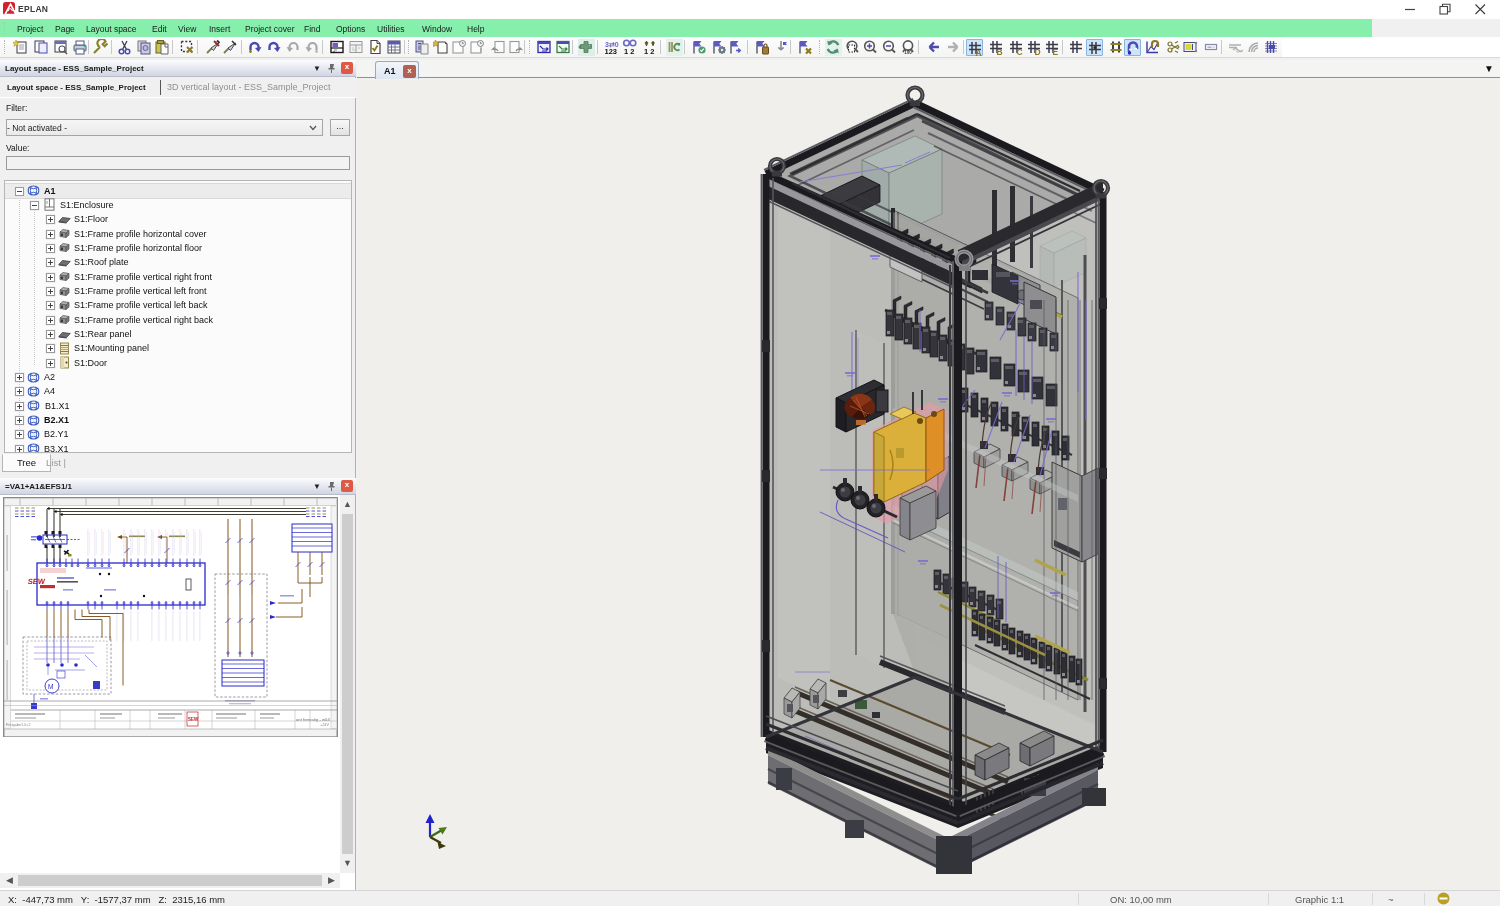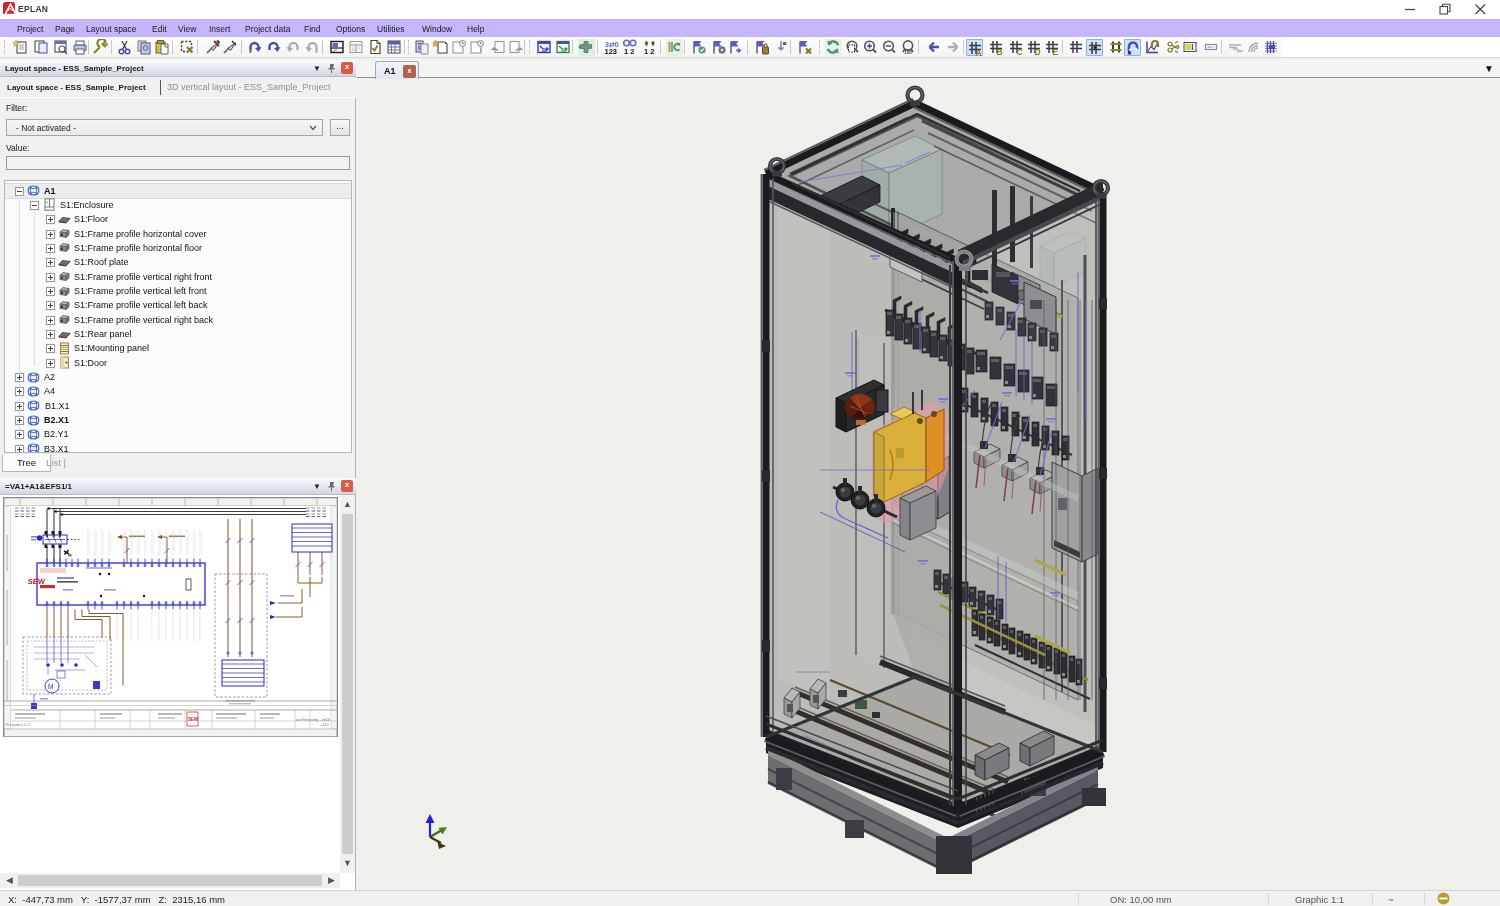--- a/index.html
+++ b/index.html
@@ -7,21 +7,21 @@
 .abs { position:absolute; }
 #app { position:relative; width:1500px; height:906px; background:#f0f0f0; }
 
 
 #titlebar { left:0; top:0; width:1500px; height:19px; background:#ffffff; }
 #titlebar .logo { left:3px; top:2px; width:12px; height:13px; background:#d41f2c; border-radius:2.5px; }
 #titlebar .appname { left:18px; top:4px; font-size:8.5px; color:#3a3a3a; font-weight:bold; letter-spacing:0.3px;}
 .winbtn { top:0px; width:30px; height:19px; color:#333; font-size:9px; text-align:center; line-height:17px;}
 
 
-#menubar { left:0; top:19px; width:1500px; height:18px; background:#c4b5fd;}
+#menubar { left:0; top:19px; width:1372px; height:18px; background:#86efac;}
 #menubar::before { content:''; position:absolute; left:4px; top:3px; width:0; height:12px; border-left:1px dotted #bbb; }
 #menubar span { position:absolute; top:5px; font-size:8.5px; color:#1a1a1a; }
 
 
 #toolbar { left:0; top:37px; width:1500px; height:21px; background:#fff; border-bottom:1px solid #d9d9d9;}
 #tband { position:absolute; left:0; top:0; width:1282px; height:20px; background:linear-gradient(#fdfdfd,#f4f4f3); }
 .tbi { position:absolute; top:2px; width:17px; height:17px; }
 .tbi svg { width:16px; height:16px; }
 .tbi.hl { background:#cde3f7; border:1px solid #89b3e0; border-radius:1px;}
 .tsep { position:absolute; top:3px; width:1px; height:14px; background:#c9c9c9; }
@@ -34,21 +34,21 @@
 .parr { position:absolute; top:4px; font-size:8px; color:#222; }
 .ppin { position:absolute; top:3px; font-size:8px; color:#333; }
 
 #lp1tabs { left:0; top:18px; width:356px; height:20px; background:#f0f0f0; border-bottom:1px solid #fff;}
 #lp1tabs .tab1 { position:absolute; left:7px; top:5px; font-size:8px; font-weight:bold; color:#1a1a1a;}
 #lp1tabs .tab2 { position:absolute; left:167px; top:4px; font-size:9px; color:#8f8f8f;}
 #lp1tabs .tsep2 { position:absolute; left:160px; top:2px; width:1px; height:15px; background:#555;}
 
 #lp1body { left:0; top:38px; width:355px; height:380px; background:#f0f0f0; }
 .lbl { position:absolute; left:6px; font-size:8.5px; color:#111; }
-#filtercombo { position:absolute; left:6px; top:21px; width:317px; height:17px; background:linear-gradient(#f6f6f6,#eaeaea); border:1px solid #a5a5a5; font-size:8.5px; color:#222; padding:3px 9px; }
+#filtercombo { position:absolute; left:6px; top:21px; width:317px; height:17px; background:linear-gradient(#f6f6f6,#eaeaea); border:1px solid #a5a5a5; font-size:8.5px; color:#222; padding:3px 0; }
 #filtercombo .chev { position:absolute; right:5px; top:3px; font-size:9px; color:#444;}
 #dotbtn { position:absolute; left:330px; top:21px; width:20px; height:17px; background:linear-gradient(#f8f8f8,#e2e2e2); border:1px solid #a5a5a5; font-size:9px; text-align:center; line-height:13px; color:#222;}
 #valinput { position:absolute; left:6px; top:58px; width:344px; height:14px; background:#f2f2f2; border:1px solid #9a9a9a; }
 #treebox { position:absolute; left:4px; top:82px; width:348px; height:273px; background:#fbfbfb; border:1px solid #b5b5b5; overflow:hidden;}
 .trow { position:absolute; left:0; width:346px; height:14px; font-size:9px; color:#111; white-space:nowrap;}
 .trow .tx { position:absolute; top:2px; }
 .trow svg { position:absolute; top:0px; }
 .ebox { position:absolute; top:3px; width:9px; height:9px; border:1px solid #9a9a9a; background:#fff; box-shadow:0 0 0 0.5px #e8e8e8; }
 .ebox::before { content:""; position:absolute; left:1px; top:3px; width:5px; height:1px; background:#444; }
 .ebox.plus::after { content:""; position:absolute; left:3px; top:1px; width:1px; height:5px; background:#444; }
@@ -96,21 +96,21 @@
         </svg></div>
   </div>
 
   <div id="menubar" class="abs">
     <span style="left:17px;">Project</span>
     <span style="left:55px;">Page</span>
     <span style="left:86px;">Layout space</span>
     <span style="left:152px;">Edit</span>
     <span style="left:178px;text-align:center;">View</span>
     <span style="left:209px;">Insert</span>
-    <span style="left:245px;">Project data</span>
+    <span style="left:245px;">Project cover</span>
     <span style="left:304px;">Find</span>
     <span style="left:336px;">Options</span>
     <span style="left:377px;">Utilities</span>
     <span style="left:422px;">Window</span>
     <span style="left:467px;">Help</span>
   </div>
 
   <div id="toolbar" class="abs">
       <div id="tband"></div>
       <div class="tsep" style="left:4px; background:transparent; border-left:1px dotted #b5b5b5; width:0;"></div>

